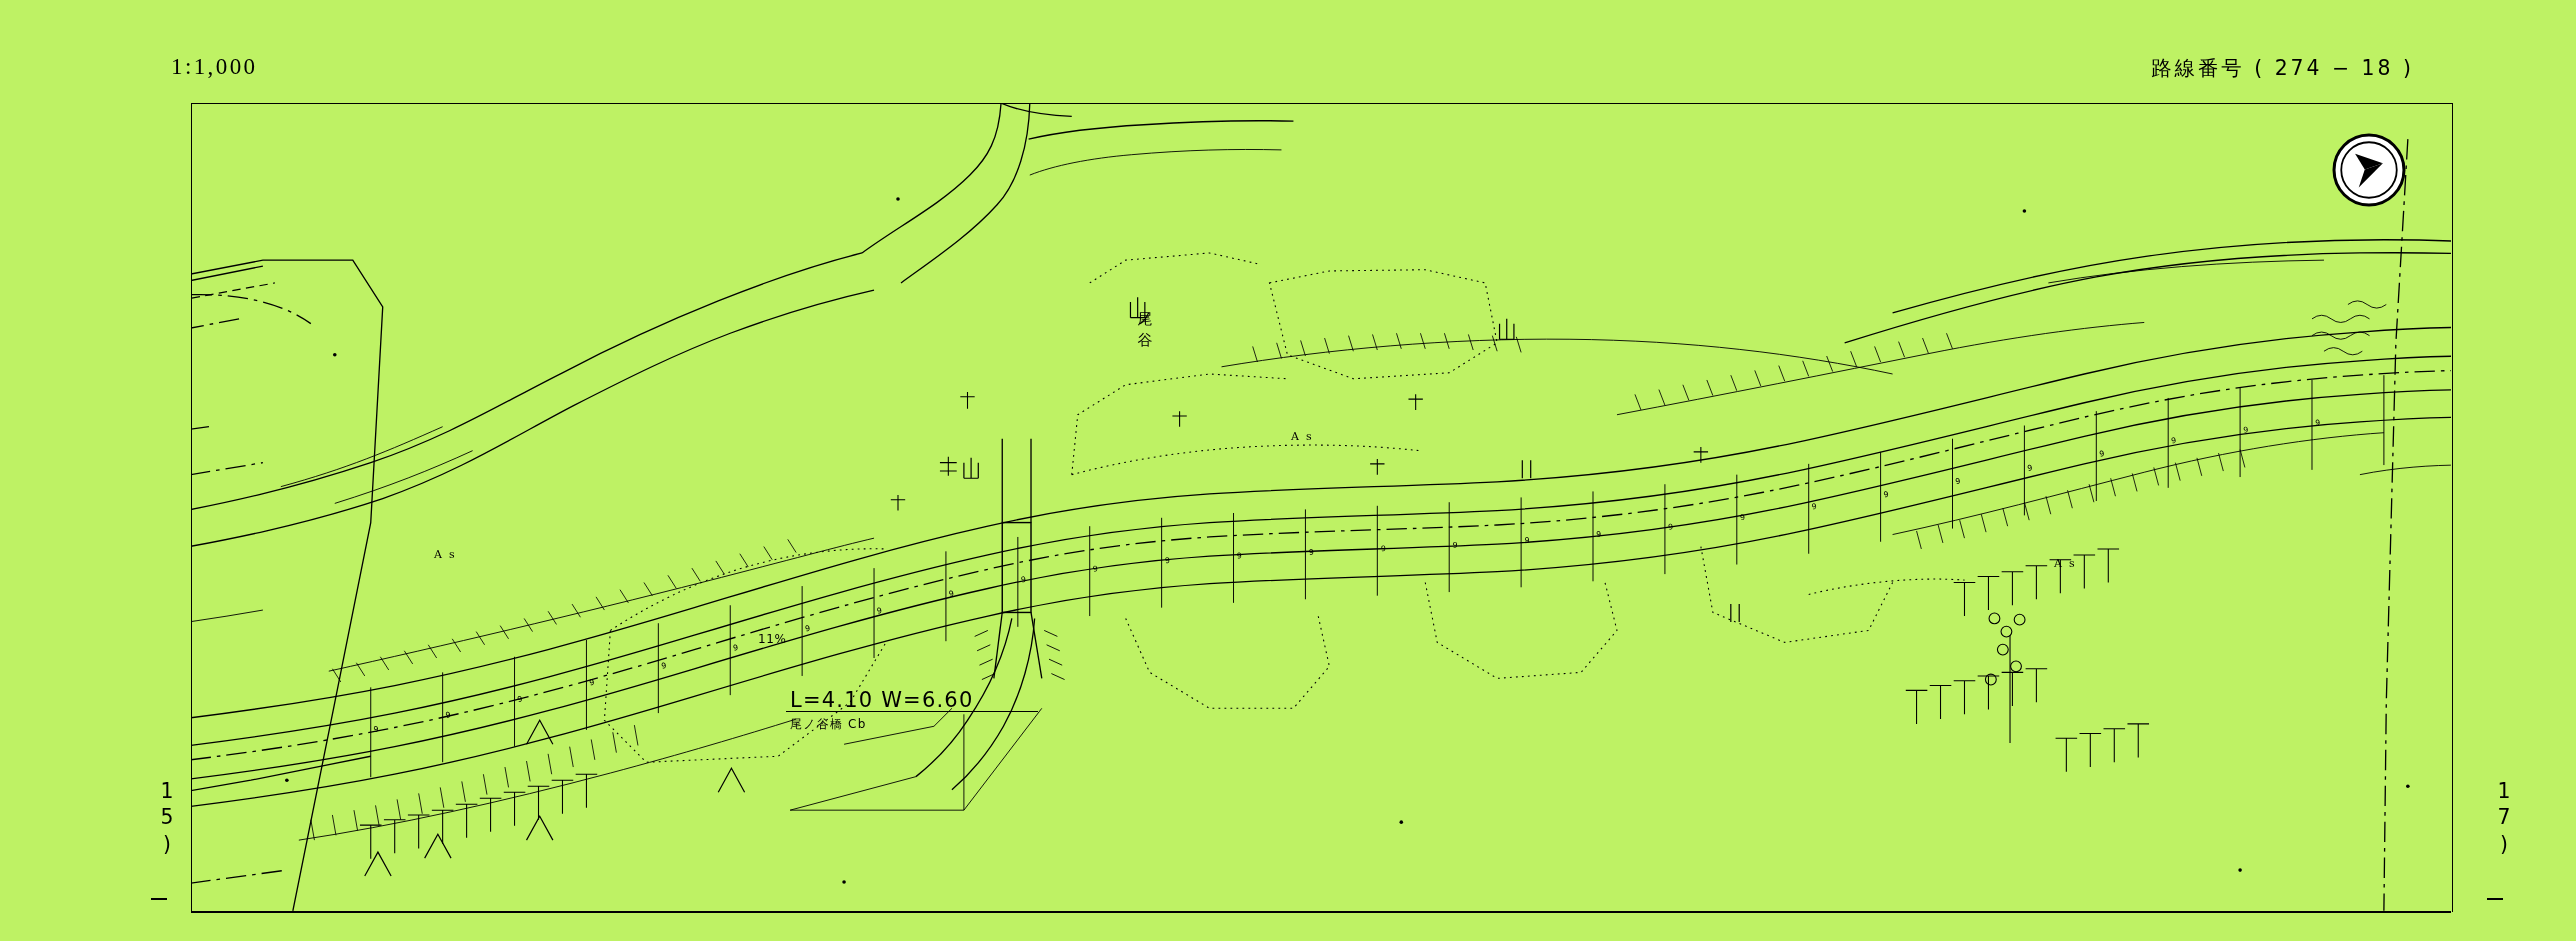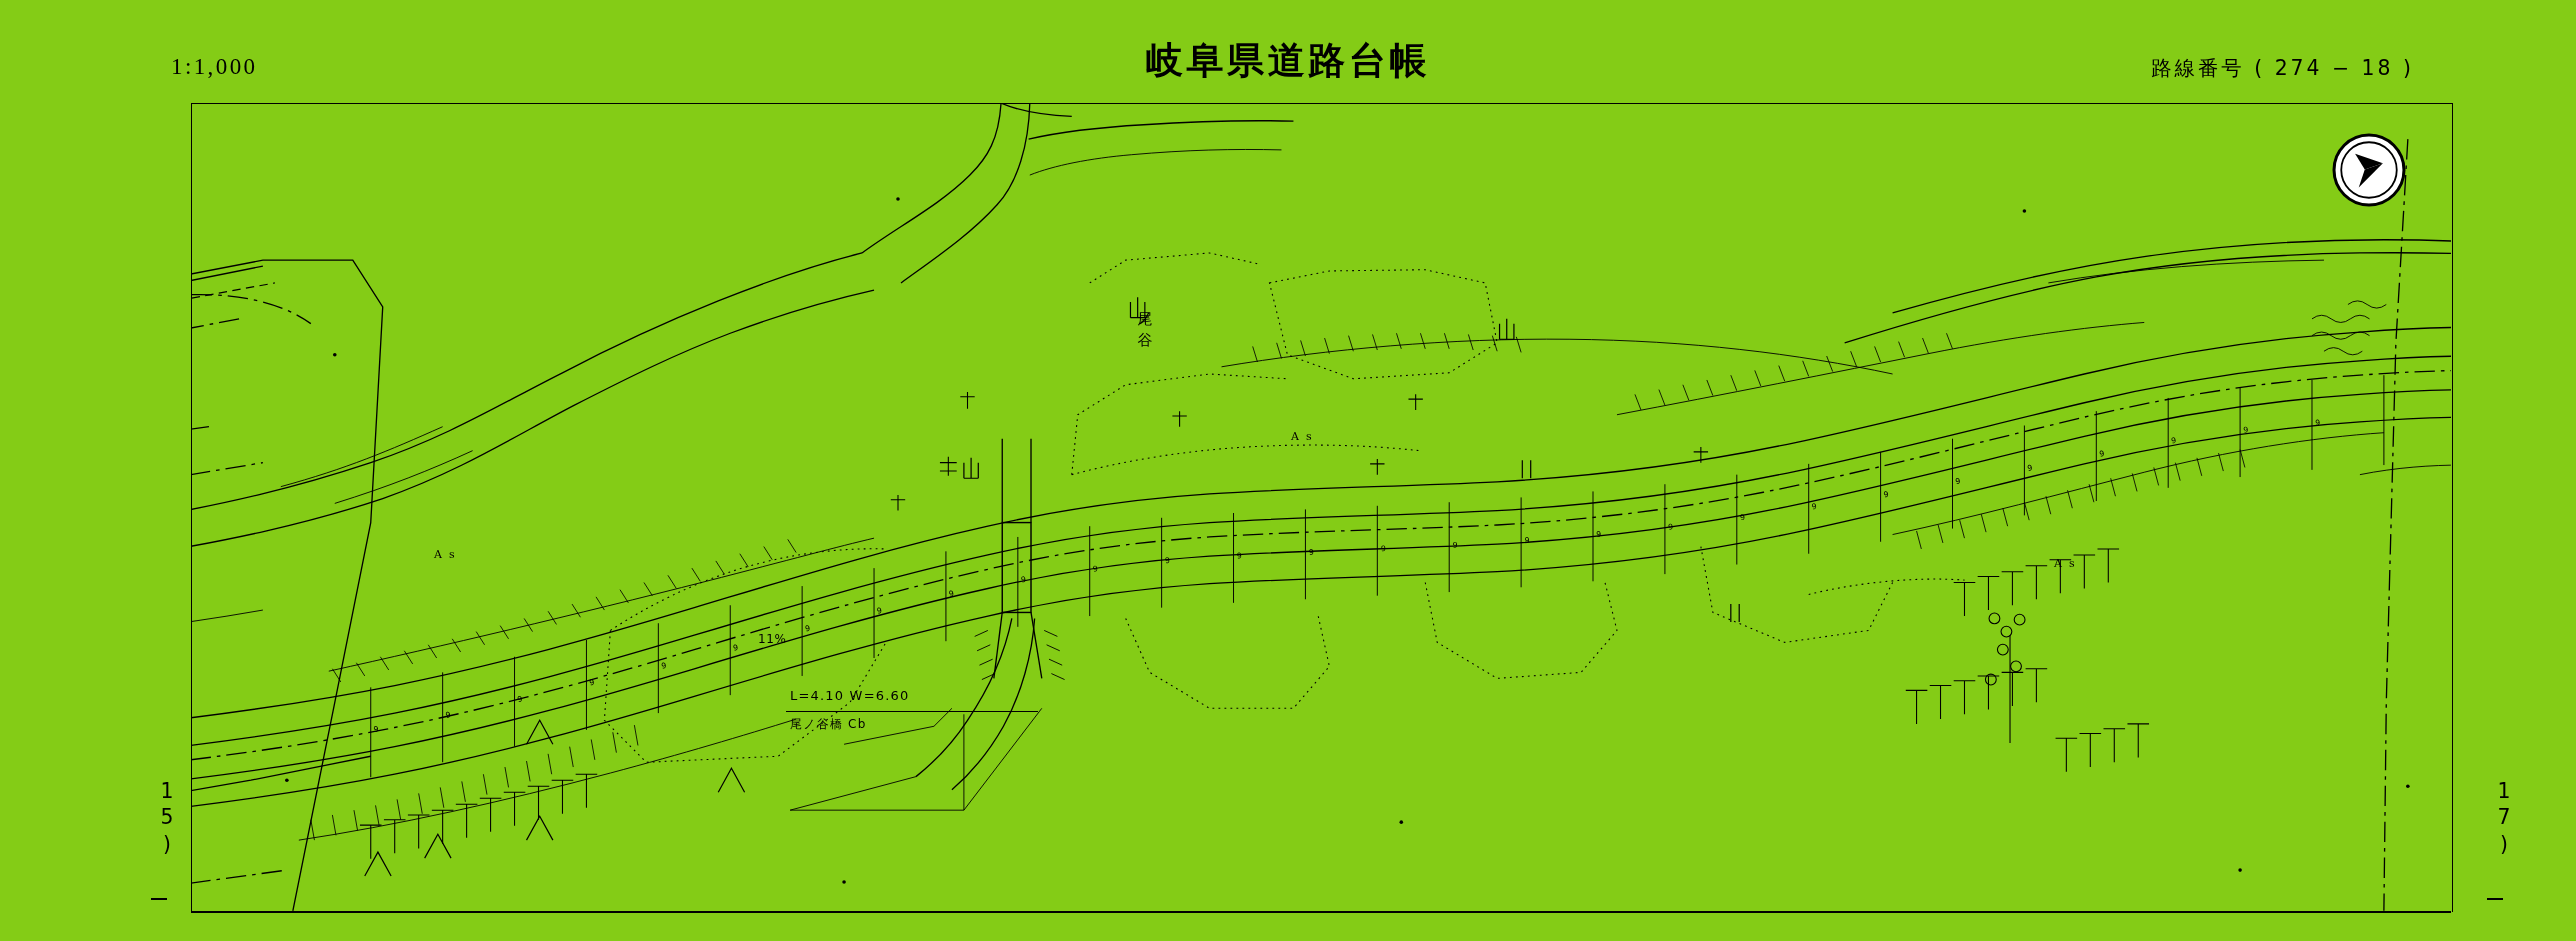--- a/index.html
+++ b/index.html
@@ -8,21 +8,21 @@
     background: #ffffff;
   }
   body {
     font-family: "Liberation Sans", sans-serif;
     color: #000000;
   }
   #page {
     position: relative;
     width: 2576px;
     height: 942px;
-    background: #84cc16;
+    background: #bef264;
     overflow: hidden;
   }
 
   
   .scale-label {
     position: absolute;
     left: 171px;
     top: 54px;
     font-size: 23px;
     letter-spacing: 2.4px;
@@ -106,21 +106,21 @@
     top: 103px;
   }
 
   
   .ann {
     position: absolute;
     font-family: "DejaVu Sans", sans-serif;
     white-space: nowrap;
   }
   .ann-grade { left: 758px; top: 632px; font-size: 12px; letter-spacing: 0.6px; }
-  .ann-bridge-dim { left: 790px; top: 688px; font-size: 13px; letter-spacing: 1.2px; }
+  .ann-bridge-dim { left: 790px; top: 688px; font-size: 21px; letter-spacing: 1.2px; }
   .ann-bridge-name { left: 790px; top: 716px; font-size: 12px; letter-spacing: 1.2px; }
   .ann-bridge-underline {
     position: absolute;
     left: 786px; top: 711px; width: 252px; height: 1.2px; background:#000;
   }
   .ann-vert {
     position: absolute;
     font-family: "DejaVu Sans", sans-serif;
     writing-mode: vertical-rl;
     text-orientation: upright;
@@ -137,21 +137,20 @@
   .as1 { left: 434px; top: 548px; }
   .as2 { left: 1291px; top: 430px; }
   .as3 { left: 2054px; top: 557px; }
 </style>
 </head>
 <body>
 
 <div id="page">
 
   <div class="scale-label">1:1,000</div>
-  <div class="sheet-title">岐阜県道路台帳</div>
   <div class="route-number">路線番号  ( 274 − 18 )</div>
 
   <div class="frame"></div>
   <div class="frame-bottom-line"></div>
 
   <div class="side-ref left">15)</div>
   <div class="side-ref right">17)</div>
   <div class="side-dash left"></div>
   <div class="side-dash right"></div>
 

